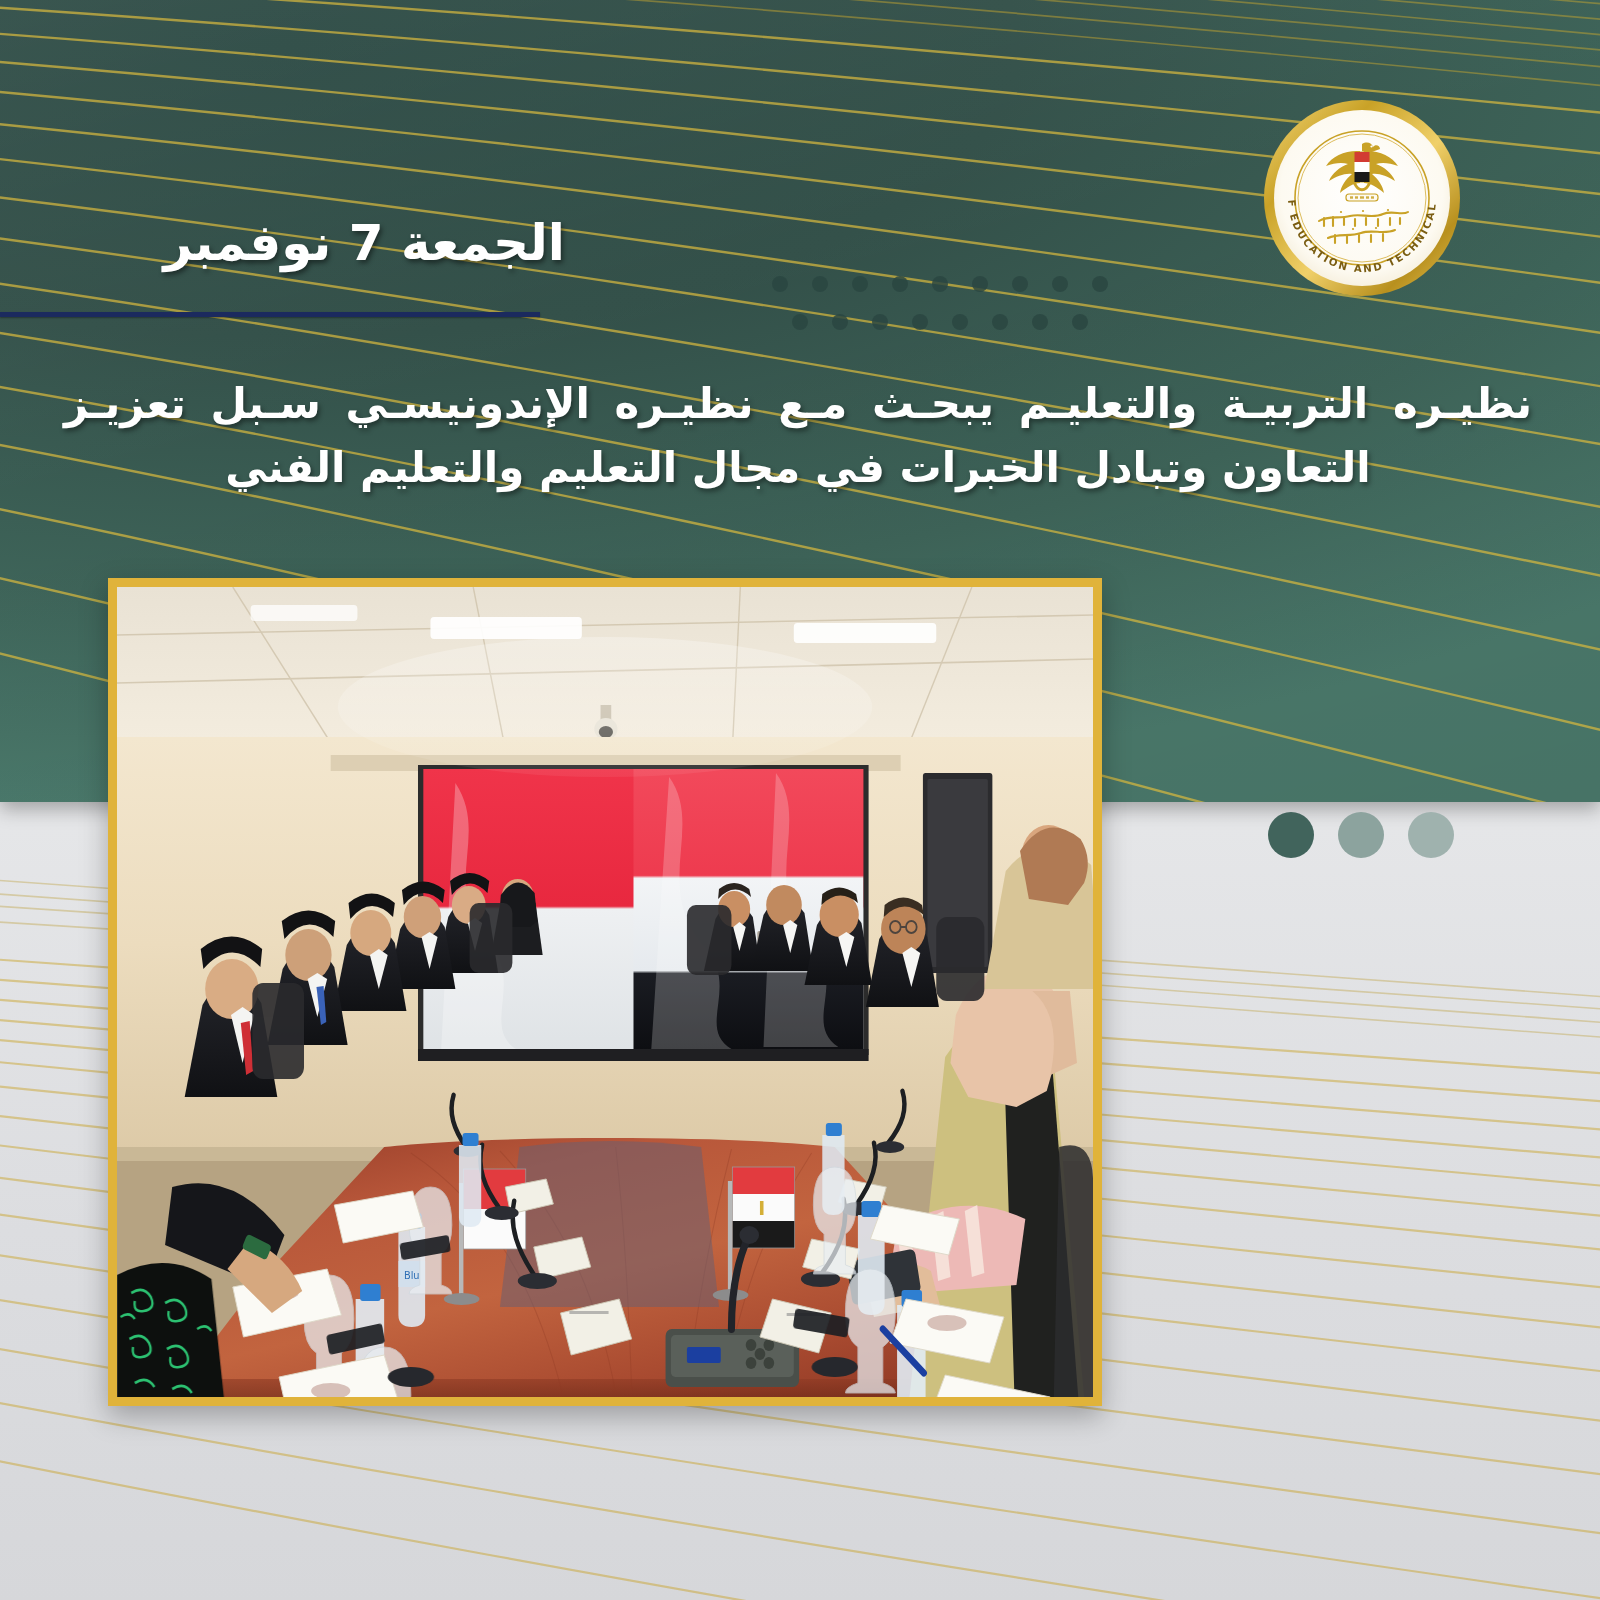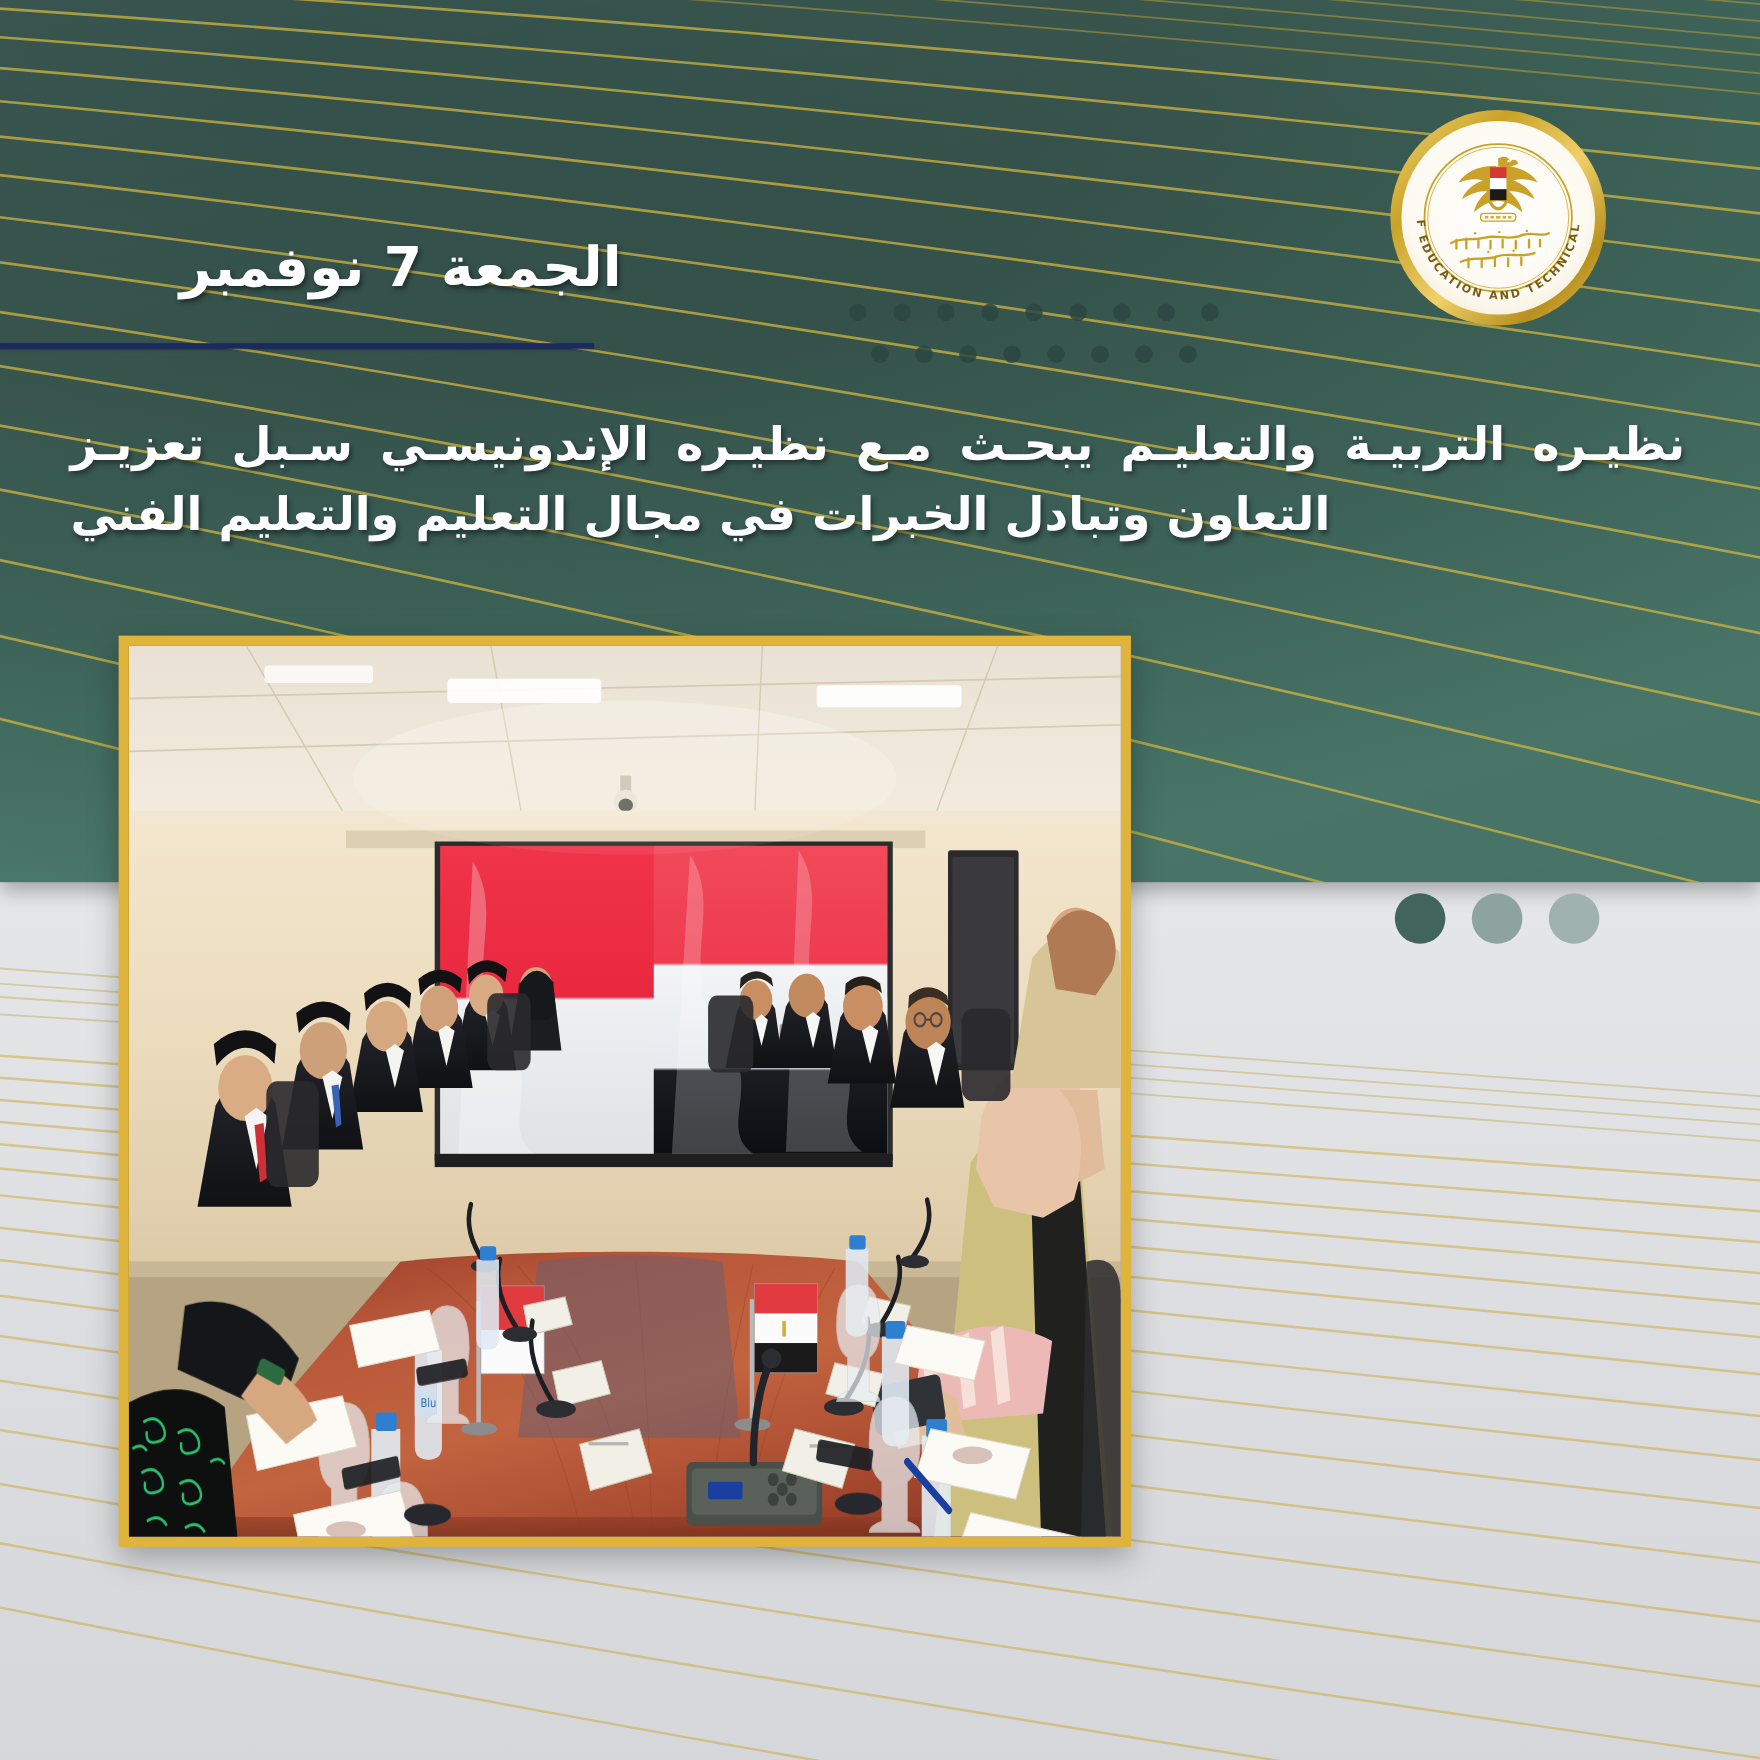--- a/index.html
+++ b/index.html
@@ -62,35 +62,35 @@
   }
 
   
   .headline{
     position:absolute; right:68px; top:372px; width:1468px;
     direction:rtl; text-align:right;
     color:#ffffff; font-size:42px; font-weight:700; line-height:1.52;
     text-shadow:2px 3px 5px rgba(0,0,0,.42);
   }
   .headline .l1{ display:block; text-align:justify; text-align-last:justify; }
-  .headline .l2{ display:block; text-align:left; }
+  .headline .l2{ display:block; text-align:center; }
 
   
   .tri-dots{ position:absolute; left:1268px; top:812px; width:200px; height:52px; }
   .tri-dots i{
     position:absolute; top:0; width:46px; height:46px; border-radius:50%;
     display:block;
   }
   .tri-dots i:nth-child(1){ left:0;   background:#41645c; }
   .tri-dots i:nth-child(2){ left:70px;background:#8ca39e; }
   .tri-dots i:nth-child(3){ left:140px;background:#9fb2ae; }
 
   
   .photo-frame{
-    position:absolute; left:108px; top:578px; width:920px; height:828px;
+    position:absolute; left:108px; top:578px; width:994px; height:828px;
     border:9px solid #e0b33a;
     background:#e0b33a;
     box-shadow:0 10px 26px rgba(0,0,0,.28);
     overflow:hidden;
   }
   .photo{ position:relative; width:100%; height:100%; overflow:hidden; background:#2a2018; }
   .photo svg{ position:absolute; inset:0; width:100%; height:100%; display:block; }
 
   .lbl{ font-size:0; }
 </style>

